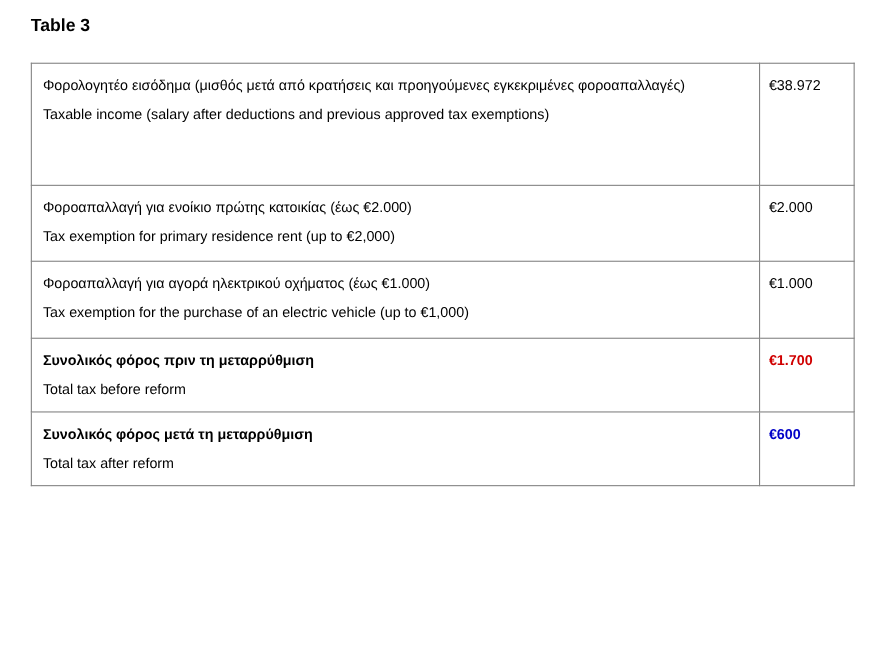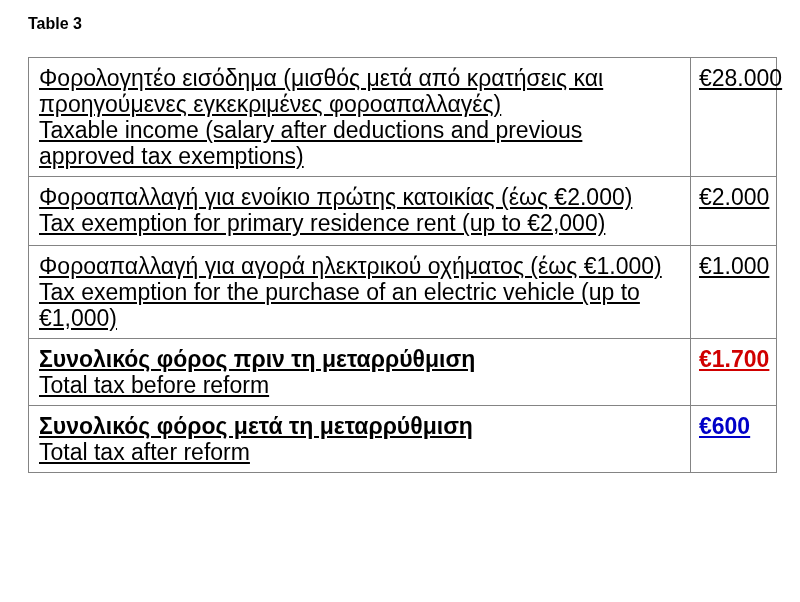--- a/index.html
+++ b/index.html
@@ -28,24 +28,23 @@
     border-collapse: collapse;
     table-layout: fixed;
     width: 748px;
   }
   col.c-desc { width: 662px; }
   col.c-val  { width: 86px; }
   td {
     border: 1px solid var(--border, #848484);
     vertical-align: top;
     padding: 7px 10px;
-    font-size: 23px;
+    font-size: 13px;
     line-height: 26px;
     background: #ffffff;
-    text-decoration: underline;
   }
   td.val {
     padding: 7px 4px 7px 8px;
     white-space: nowrap;
   }
   tr.r1 { height: 111px; }
   tr.r2 { height: 69px; margin-top: 16px; }
   tr.r3 { height: 70px; }
   tr.r4 { height: 61px; }
   tr.r5 { height: 65px; }
@@ -70,21 +69,21 @@
       <col class="c-desc">
       <col class="c-val">
     </colgroup>
     <tbody>
 
       <tr class="r1">
         <td class="desc">
           <span class="greek">Φορολογητέο εισόδημα (μισθός μετά από κρατήσεις και προηγούμενες εγκεκριμένες φοροαπαλλαγές)</span>
           <span class="english">Taxable income (salary after deductions and previous approved tax exemptions)</span>
         </td>
-        <td class="val">€28.000</td>
+        <td class="val">€38.972</td>
       </tr>
 
       <tr class="r2">
         <td class="desc">
           <span class="greek">Φοροαπαλλαγή για ενοίκιο πρώτης κατοικίας (έως €2.000)</span>
           <span class="english">Tax exemption for primary residence rent (up to €2,000)</span>
         </td>
         <td class="val">€2.000</td>
       </tr>
 

